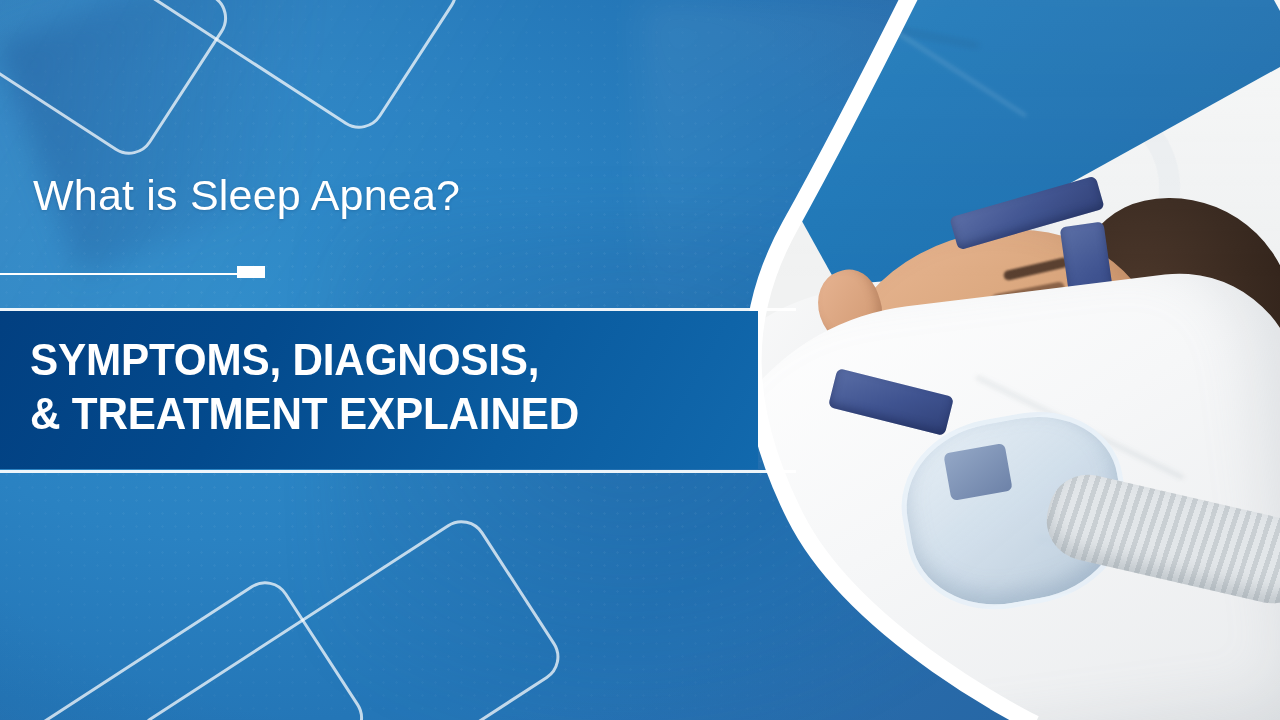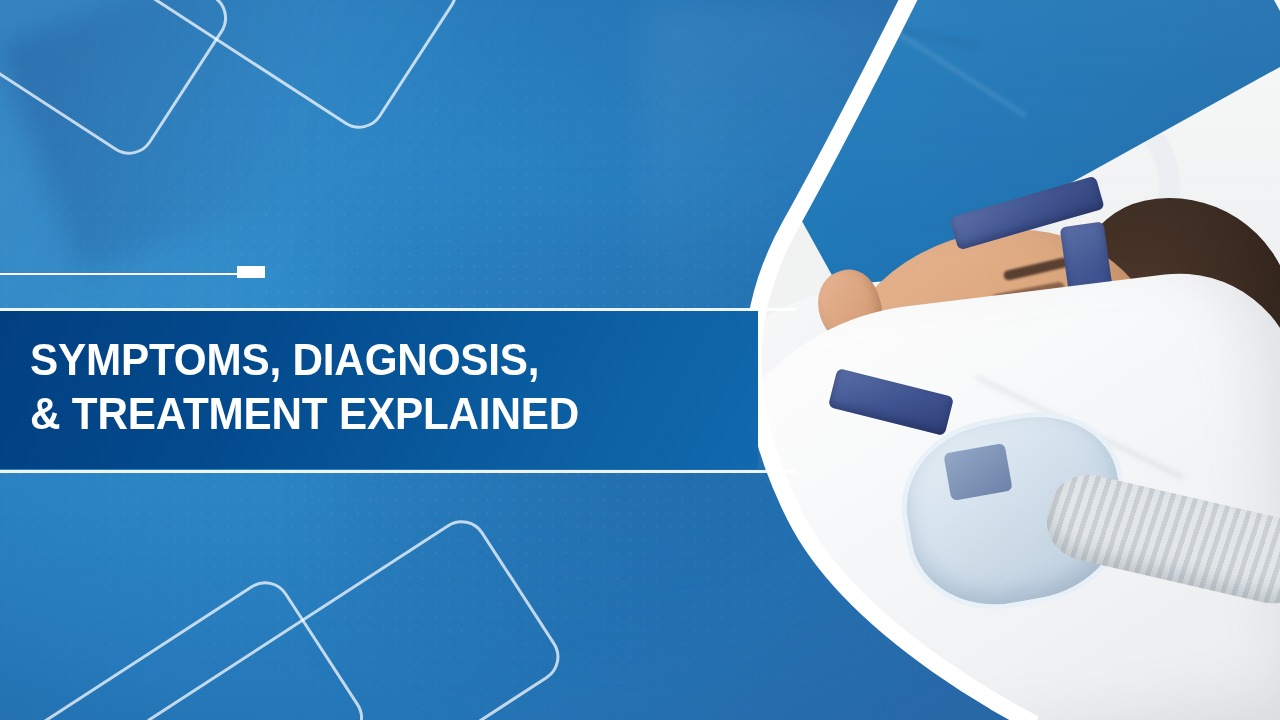--- a/index.html
+++ b/index.html
@@ -441,20 +441,21 @@
       <div class="ph-mask-clip"></div>
       <div class="ph-hose2"></div>
       <div class="ph-soft"></div>
     </div>
   </div>
 
   <svg class="photo-stroke" viewBox="0 0 553 728">
     <path d="M 175 0 C 175 0 105 140 55 230 C 5 320 5 410 60 520 C 120 640 300 728 300 728" fill="none" stroke="#ffffff" stroke-width="17" stroke-linecap="butt"></path>
   </svg>
 
+  <div class="subhead">What is Sleep Apnea?</div>
 
   <div class="rule-wrap">
     <div class="rule-line"></div>
     <div class="rule-block"></div>
   </div>
 
   <div class="band-rule band-rule-top"></div>
   <div class="band"></div>
   <div class="band-rule band-rule-bottom"></div>
 

